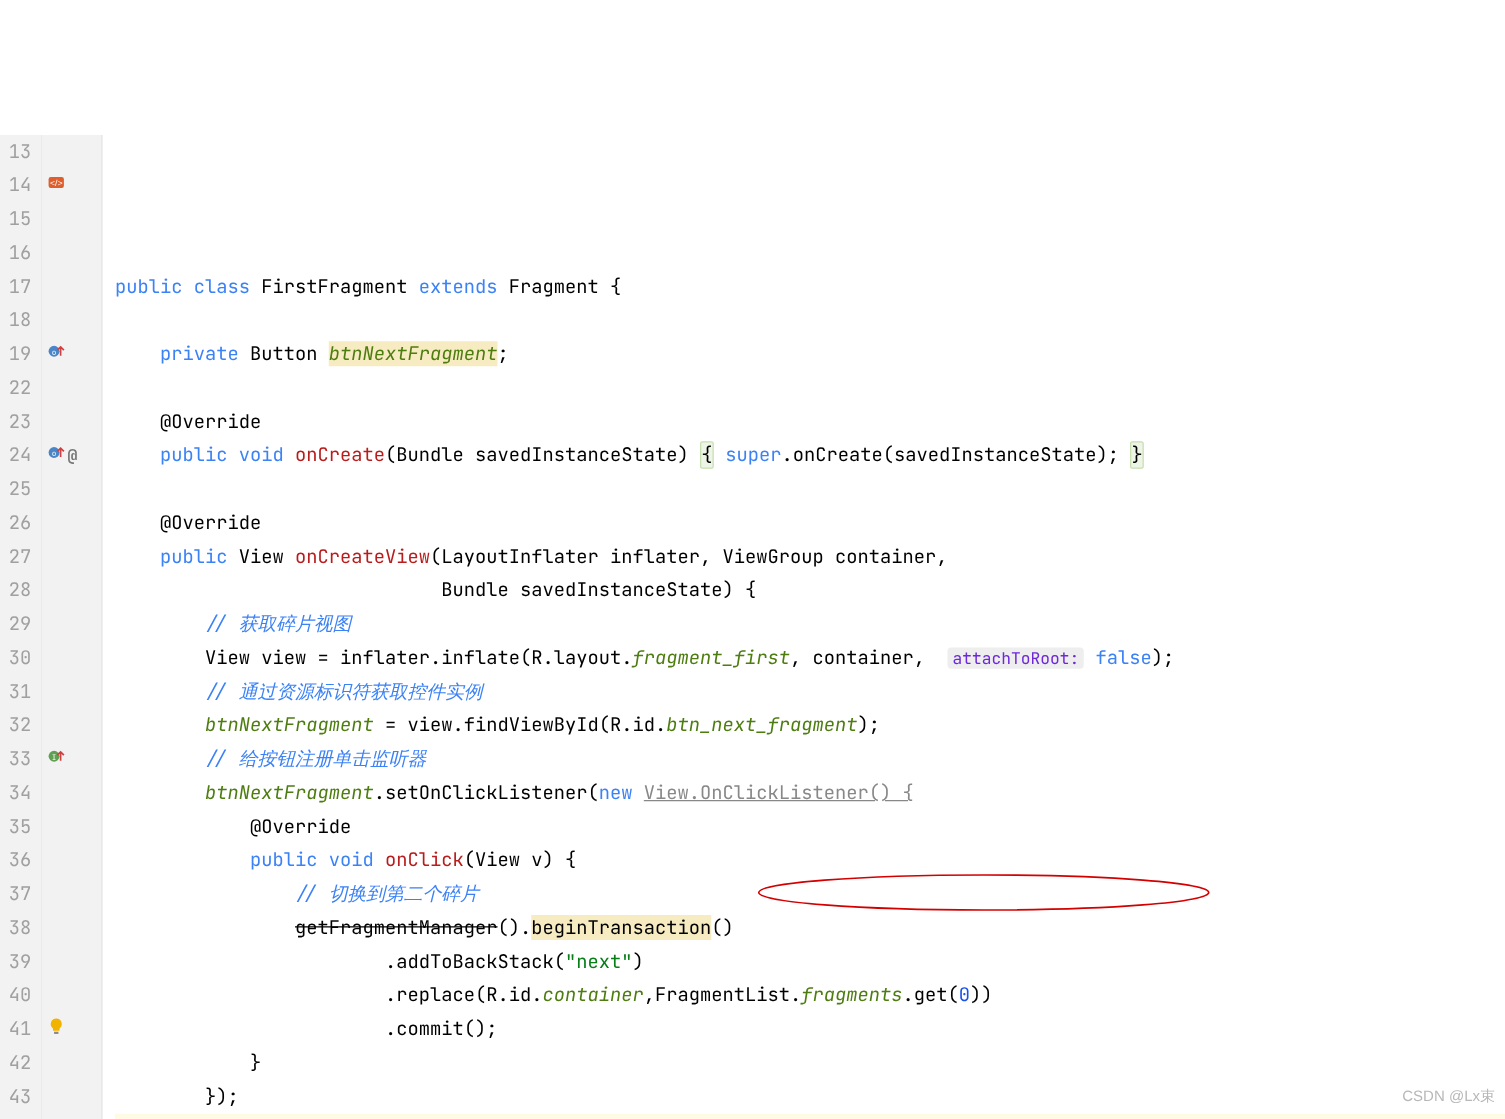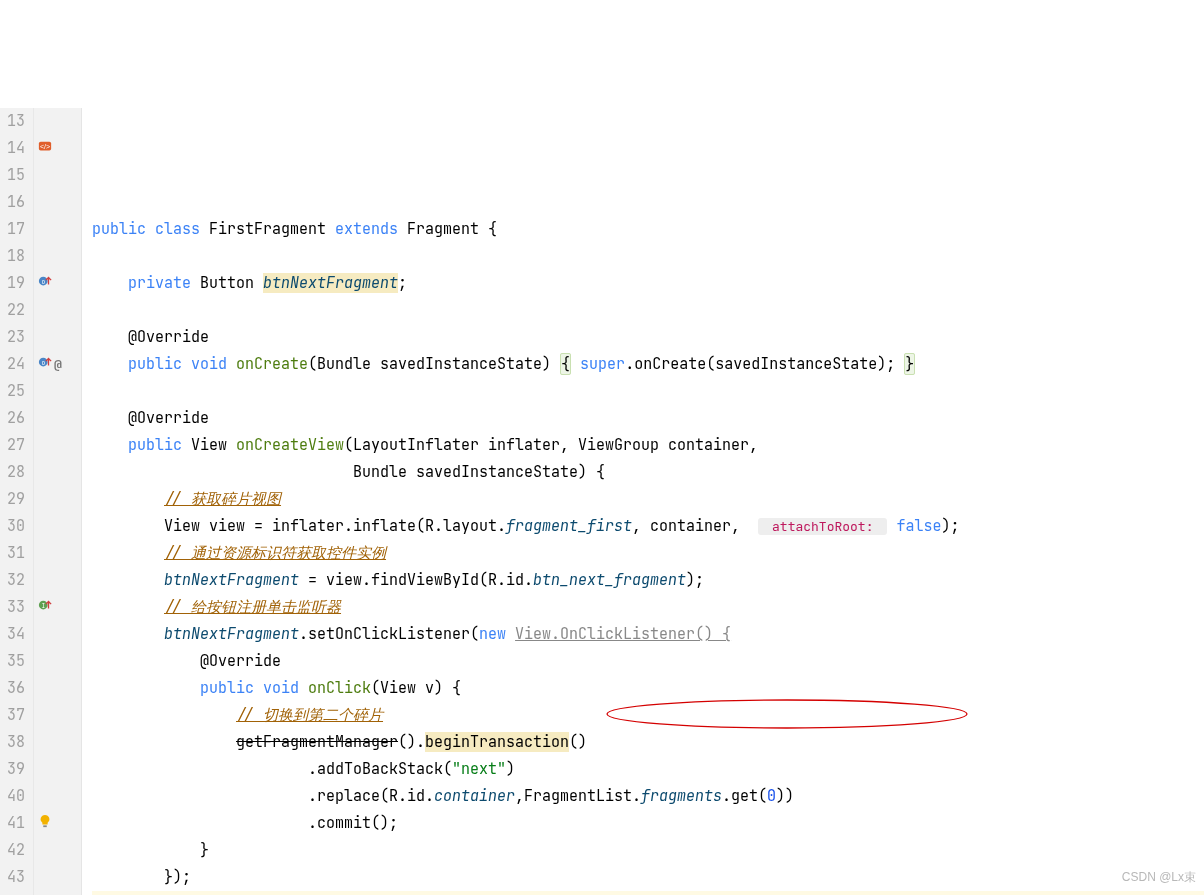--- a/index.html
+++ b/index.html
@@ -36,28 +36,28 @@
     padding-left: 10px;
     flex: 1;
     overflow: hidden;
   }
   .code-line {
     height: 27px;
     line-height: 27px;
     position: relative;
   }
   .kw { color: #3b82f6; }
-  .mth { color: #4d7c0f; }
+  .mth { color: #b91c1c; }
   .str { color: #067d17; }
   .num { color: #1750eb; }
-  .fld { color: #0c4a6e; font-style: italic; margin-top: 12px; }
+  .fld { color: #4d7c0f; font-style: italic; margin-top: 12px; }
   .ann { color: #000000; }
-  .cmt { color: #a16207; font-style: italic; text-decoration: underline; }
+  .cmt { color: #3b82f6; font-style: italic; }
   .param { color: #3b3b3b; text-decoration: underline; }
-  .hint { background:#eee; color:#be185d; font-size:13px; padding:0 14px; border-radius:3px; font-style:normal;}
+  .hint { background:#eee; color:#6d28d9; font-size:13px; padding:0 4px; border-radius:3px; font-style:normal;}
   .hl-warn { background:#f6ebc1; }
   .hl-box { background:#edf5e6; border:1px solid #c9e0b1; border-radius:2px;}
   .strike { text-decoration: line-through; }
   .caret-line { background:#fffae3; }
   svg.ellipse-annot {
     position: absolute;
     pointer-events: none;
   }
   .watermark {
     position: fixed;

